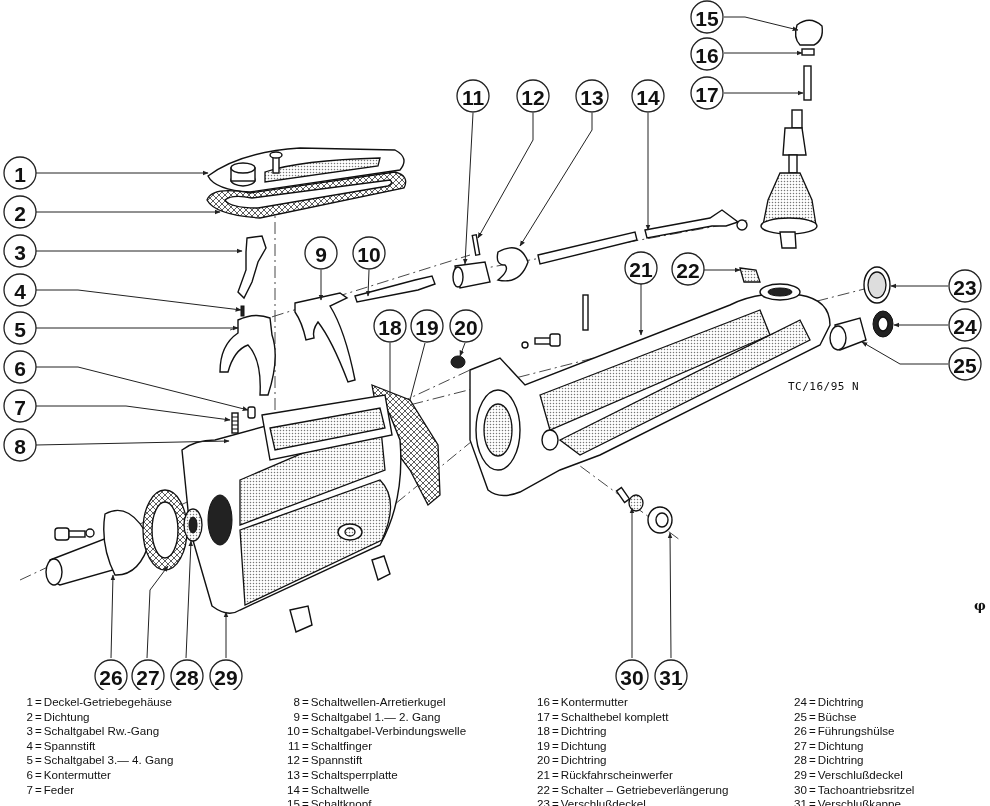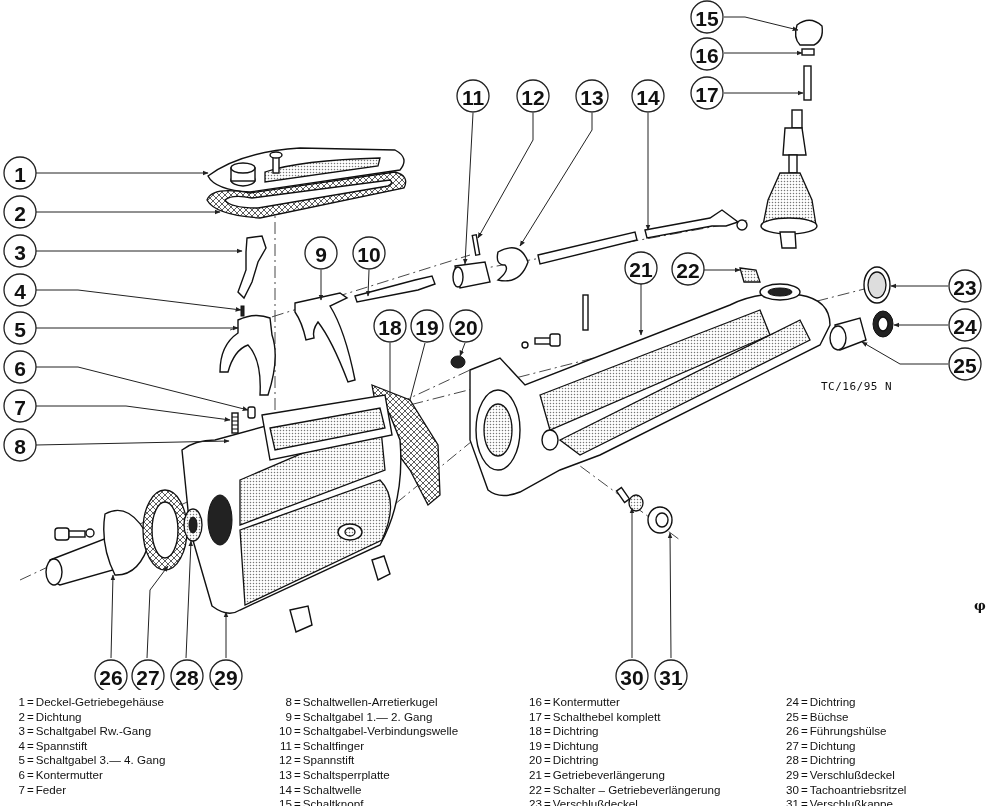--- a/index.html
+++ b/index.html
@@ -7,23 +7,23 @@
          font-family: "Liberation Sans", sans-serif; color: #111; }
   #diagram { position: absolute; left: 0; top: 0; width: 990px; height: 690px; }
   .callout-circle { fill: #fff; stroke: #222; stroke-width: 1.3; }
   .callout-text { font-family: "Liberation Sans", sans-serif; font-weight: bold; font-size: 21px; fill: #111; text-anchor: middle; dominant-baseline: central; }
   .leader { stroke: #222; stroke-width: 1; fill: none; }
   .axis { stroke: #333; stroke-width: 0.9; stroke-dasharray: 12 4 2 4; fill: none; }
   .part { fill: #fff; stroke: #111; stroke-width: 1.4; }
   .part-shade { fill: url(#dots); stroke: #111; stroke-width: 1.3; }
   .part-hatch { fill: url(#hatch); stroke: #111; stroke-width: 1.3; }
   .part-dark { fill: #222; stroke: #111; stroke-width: 1; }
-  .drawing-code { position: absolute; left: 788px; top: 380px; font-size: 11px; font-family: "DejaVu Sans Mono", monospace; letter-spacing: 0.5px; margin-left: 33px; }
+  .drawing-code { position: absolute; left: 788px; top: 380px; font-size: 11px; font-family: "DejaVu Sans Mono", monospace; letter-spacing: 0.5px; }
   .mark { position: absolute; left: 974px; top: 598px; font-size: 13px; font-weight: bold; font-family: "DejaVu Serif", serif; }
-  .legend { position: absolute; top: 695px; left: 4px; width: 888px; height: 111px; }
+  .legend { position: absolute; top: 695px; left: 12px; width: 888px; height: 111px; }
   .legend-col { position: absolute; top: 0; font-size: 11.6px; line-height: 14.6px; }
   .legend-col .row { white-space: nowrap; }
   .legend-col .num { display: inline-block; text-align: right; }
   .col1 { left: 9px; } .col1 .num { width: 12px; }
   .col2 { left: 269px; } .col2 .num { width: 19px; }
   .col3 { left: 523px; } .col3 .num { width: 15px; }
   .col4 { left: 780px; } .col4 .num { width: 15px; }
 </style>
 </head>
 <body>
@@ -403,21 +403,21 @@
       <div class="row"><span class="num">13</span><span style="margin: 0px 2px;">=</span><span>Schaltsperrplatte</span></div>
       <div class="row"><span class="num">14</span><span style="margin: 0px 2px;">=</span><span>Schaltwelle</span></div>
       <div class="row"><span class="num">15</span><span style="margin: 0px 2px;">=</span><span>Schaltknopf</span></div>
     </div>
   <div class="legend-col col3">
       <div class="row"><span class="num">16</span><span style="margin: 0px 2px;">=</span><span>Kontermutter</span></div>
       <div class="row"><span class="num">17</span><span style="margin: 0px 2px;">=</span><span>Schalthebel komplett</span></div>
       <div class="row"><span class="num">18</span><span style="margin: 0px 2px;">=</span><span>Dichtring</span></div>
       <div class="row"><span class="num">19</span><span style="margin: 0px 2px;">=</span><span>Dichtung</span></div>
       <div class="row"><span class="num">20</span><span style="margin: 0px 2px;">=</span><span>Dichtring</span></div>
-      <div class="row"><span class="num">21</span><span style="margin: 0px 2px;">=</span><span>Getriebeverlängerung</span></div>
+      <div class="row"><span class="num">21</span><span style="margin: 0px 2px;">=</span><span>Rückfahrscheinwerfer</span></div>
       <div class="row"><span class="num">22</span><span style="margin: 0px 2px;">=</span><span>Schalter – Getriebeverlängerung</span></div>
       <div class="row"><span class="num">23</span><span style="margin: 0px 2px;">=</span><span>Verschlußdeckel</span></div>
     </div>
   <div class="legend-col col4">
       <div class="row"><span class="num">24</span><span style="margin: 0px 2px;">=</span><span>Dichtring</span></div>
       <div class="row"><span class="num">25</span><span style="margin: 0px 2px;">=</span><span>Büchse</span></div>
       <div class="row"><span class="num">26</span><span style="margin: 0px 2px;">=</span><span>Führungshülse</span></div>
       <div class="row"><span class="num">27</span><span style="margin: 0px 2px;">=</span><span>Dichtung</span></div>
       <div class="row"><span class="num">28</span><span style="margin: 0px 2px;">=</span><span>Dichtring</span></div>
       <div class="row"><span class="num">29</span><span style="margin: 0px 2px;">=</span><span>Verschlußdeckel</span></div>

